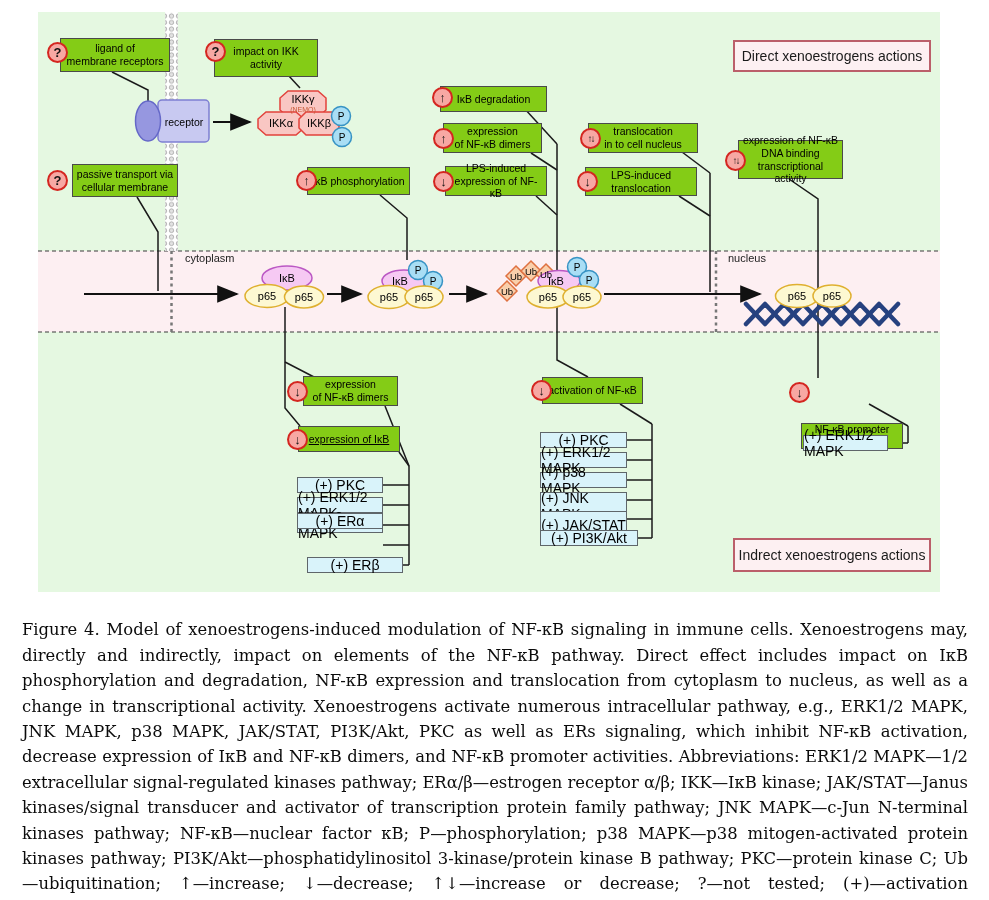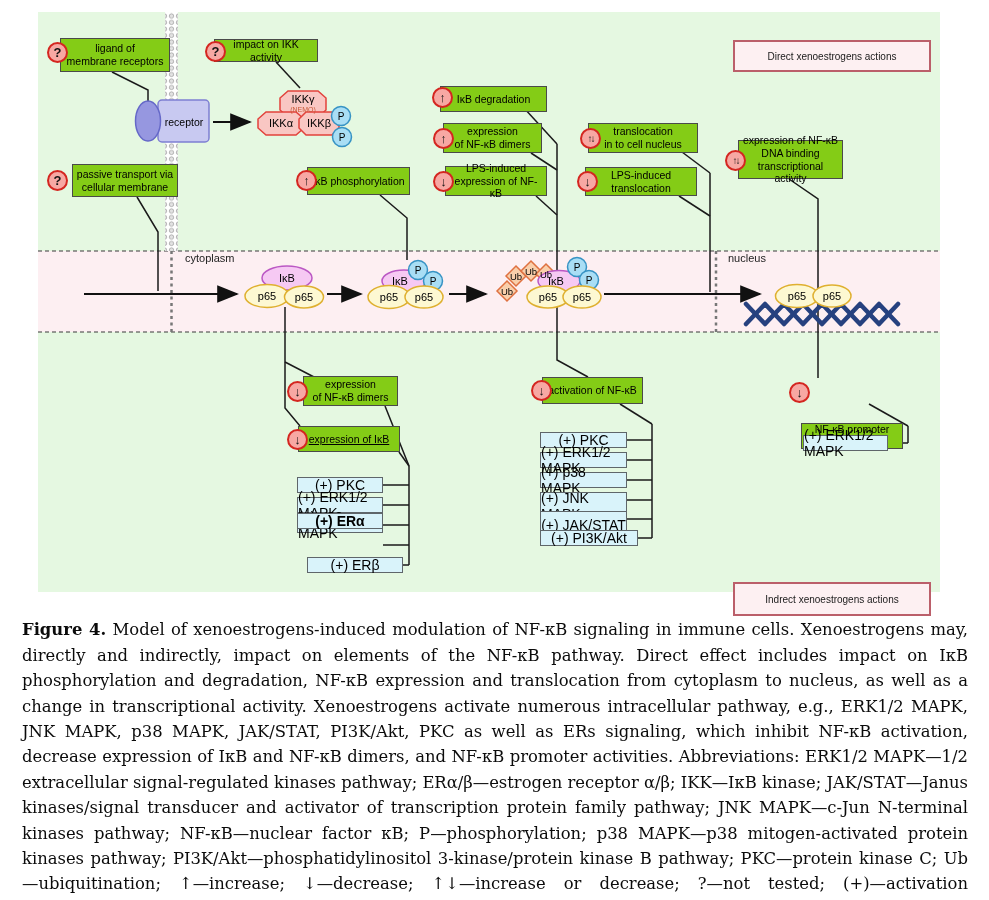--- a/index.html
+++ b/index.html
@@ -1,25 +1,25 @@
 <!DOCTYPE html>
 <html><head>
 <meta charset="utf-8">
 <style>
   html,body{margin:0;padding:0;background:#ffffff;}
   .page{position:relative;width:989px;height:900px;background:#ffffff;font-family:"Liberation Sans",sans-serif;overflow:hidden;}
   .fig{position:absolute;left:0;top:0;width:989px;height:598px;}
   .fig svg{position:absolute;left:0;top:0;z-index:1;}
   .gbox{position:absolute;z-index:2;background:#84cc16;border:1.2px solid #4a4a4a;display:flex;align-items:center;justify-content:center;text-align:center;font-size:10.5px;line-height:1.22;color:#000;white-space:pre-line;box-sizing:border-box;padding:1px 3px;}
   .bluebox{position:absolute;z-index:2;background:#d9f3fa;border:1px solid #5f666a;display:flex;align-items:center;justify-content:center;font-size:14px;color:#000;box-sizing:border-box;}
-  .pinkbox{position:absolute;z-index:2;background:#fdf0f2;border:2px solid #bb5f6a;display:flex;align-items:center;justify-content:center;text-align:center;font-size:10px;color:#1a1a1a;box-sizing:border-box;}
+  .pinkbox{position:absolute;z-index:2;background:#fdf0f2;border:2px solid #bb5f6a;display:flex;align-items:center;justify-content:center;text-align:center;font-size:14px;color:#1a1a1a;box-sizing:border-box;}
   .dcirc{position:absolute;z-index:3;width:21px;height:21px;border-radius:50%;background:#f7a8a3;border:2px solid #d42620;color:#111;display:flex;align-items:center;justify-content:center;font-weight:bold;font-size:13px;line-height:1;box-sizing:border-box;}
   .dcirc.dd{font-size:10px;letter-spacing:-2px;}
   .caption{position:absolute;left:22px;top:601px;width:946px;font-family:"DejaVu Serif","Liberation Serif",serif;font-size:16.4px;line-height:25.4px;text-align:justify;color:#0b0b0b;z-index:2;}
-  .cap-label{font-weight:bold;}
+  .cap-label{font-weight:normal;}
   .cite{color:#3d97d3;}
 </style>
 </head>
 <body>
 
 <div class="page">
   <div class="fig">
 
     <svg width="989" height="598" viewBox="0 0 989 598">
       <defs>
@@ -160,27 +160,27 @@
         <ellipse cx="832" cy="296" rx="19" ry="11" fill="#fdf8d2" stroke="#dfb030" stroke-width="1.5"></ellipse>
         <text x="797" y="300" text-anchor="middle" font-size="11" fill="#000">p65</text>
         <text x="832" y="300" text-anchor="middle" font-size="11" fill="#000">p65</text>
       </g>
 
       <text x="185" y="262" font-size="11" fill="#222">cytoplasm</text>
       <text x="728" y="262" font-size="11" fill="#222">nucleus</text>
     </svg>
 
     <div class="pinkbox" style="left:733px;top:40px;width:198px;height:32px;">Direct xenoestrogens actions</div>
-    <div class="pinkbox" style="left:733px;top:538px;width:198px;height:34px;margin-top:44px;">Indrect xenoestrogens actions</div>
+    <div class="pinkbox" style="left:733px;top:538px;width:198px;height:34px;">Indrect xenoestrogens actions</div>
 
     <div class="gbox" style="left:60px;top:38px;width:110px;height:34px;">ligand of
 membrane receptors</div>
     <div class="dcirc" style="left:47px;top:42px;">?</div>
 
-    <div class="gbox" style="left:214px;top:39px;width:104px;height:23px;">impact on IKK activity</div>
+    <div class="gbox" style="left:214px;top:39px;width:104px;height:38px;">impact on IKK activity</div>
     <div class="dcirc" style="left:205px;top:41px;">?</div>
 
     <div class="gbox" style="left:72px;top:164px;width:106px;height:33px;">passive transport via
 cellular membrane</div>
     <div class="dcirc" style="left:47px;top:170px;">?</div>
 
     <div class="gbox" style="left:307px;top:167px;width:103px;height:28px;">IκB phosphorylation</div>
     <div class="dcirc" style="left:296px;top:170px;">↑</div>
 
     <div class="gbox" style="left:440px;top:86px;width:107px;height:26px;">IκB degradation</div>
@@ -217,21 +217,21 @@
     <div class="gbox" style="left:542px;top:377px;width:101px;height:27px;">activation of NF-κB</div>
     <div class="dcirc" style="left:531px;top:380px;">↓</div>
 
     <div class="gbox" style="left:801px;top:379px;width:102px;height:26px;margin-top:44px;">NF-κB promoter
 activities</div>
     <div class="dcirc" style="left:789px;top:382px;">↓</div>
 
     <div class="bluebox" style="left:297px;top:477px;width:86px;height:16px;">(+) PKC</div>
     <div class="bluebox" style="left:297px;top:497px;width:86px;height:16px;">(+) ERK1/2 MAPK</div>
     <div class="bluebox" style="left:297px;top:517px;width:86px;height:16px;">(+) p38 MAPK</div>
-    <div class="bluebox" style="left:297px;top:513px;width:86px;height:16px;font-weight:bold;">(+) ERα</div>
+    <div class="bluebox" style="left:297px;top:513px;width:86px;height:16px;">(+) ERα</div>
     <div class="bluebox" style="left:307px;top:557px;width:96px;height:16px;">(+) ERβ</div>
 
     <div class="bluebox" style="left:540px;top:432px;width:87px;height:16px;">(+) PKC</div>
     <div class="bluebox" style="left:540px;top:452px;width:87px;height:16px;">(+) ERK1/2 MAPK</div>
     <div class="bluebox" style="left:540px;top:472px;width:87px;height:16px;">(+) p38 MAPK</div>
     <div class="bluebox" style="left:540px;top:492px;width:87px;height:28px;">(+) JNK MAPK</div>
     <div class="bluebox" style="left:540px;top:511px;width:87px;height:28px;">(+) JAK/STAT</div>
     <div class="bluebox" style="left:540px;top:530px;width:98px;height:16px;">(+) PI3K/Akt</div>
 
     <div class="bluebox" style="left:803px;top:435px;width:85px;height:16px;">(+) ERK1/2 MAPK</div>

